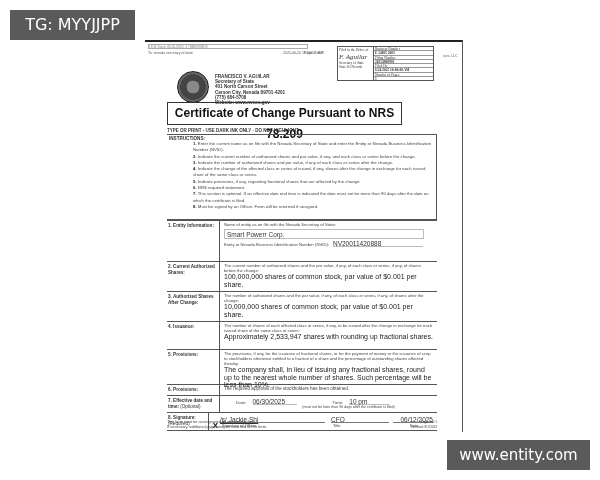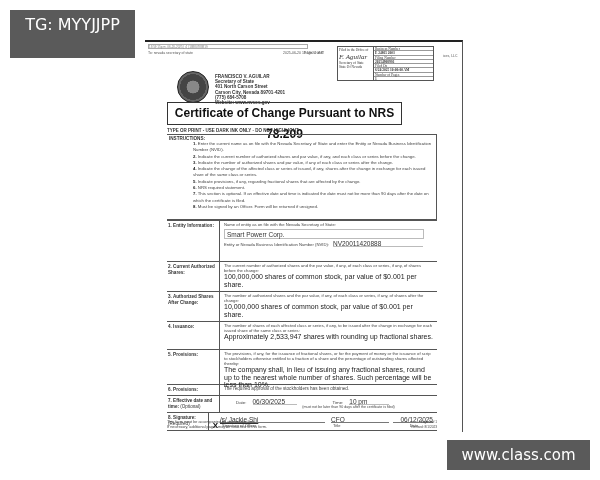--- a/index.html
+++ b/index.html
@@ -1,20 +1,20 @@
 <!DOCTYPE html>
 <html><head>
 <meta charset="utf-8">
 <style>
   * { box-sizing: border-box; margin: 0; padding: 0; }
   html, body { width: 600px; height: 480px; background: #ffffff; overflow: hidden; }
   body { position: relative; font-family: "Liberation Sans", sans-serif; color: #222; }
 
   .tag-label {
-    position: absolute; left: 10px; top: 10px; width: 125px; height: 48px;
+    position: absolute; left: 10px; top: 10px; width: 125px; height: 30px;
     background: #5a5a5a; color: #fff; font-size: 16px; line-height: 30px; text-align: center;
     font-family: "DejaVu Sans", sans-serif;
   }
   .watermark {
     position: absolute; left: 447px; top: 440px; width: 143px; height: 30px;
     background: #5a5a5a; color: #fff; font-size: 15px; line-height: 30px; text-align: center;
     font-family: "DejaVu Sans", sans-serif;
   }
 
   .page {
@@ -255,13 +255,13 @@
       <div>This form must be accompanied by appropriate fees.</div>
       <div>If necessary, additional pages may be attached to this form.</div>
     </div>
     <div class="r">
       <div>Page 1 of 1</div>
       <div>Revised: 8/1/2023</div>
     </div>
   </div>
 </div>
 
-<div class="watermark">www.class.com</div>
+<div class="watermark">www.entity.com</div>
 
 </body></html>

